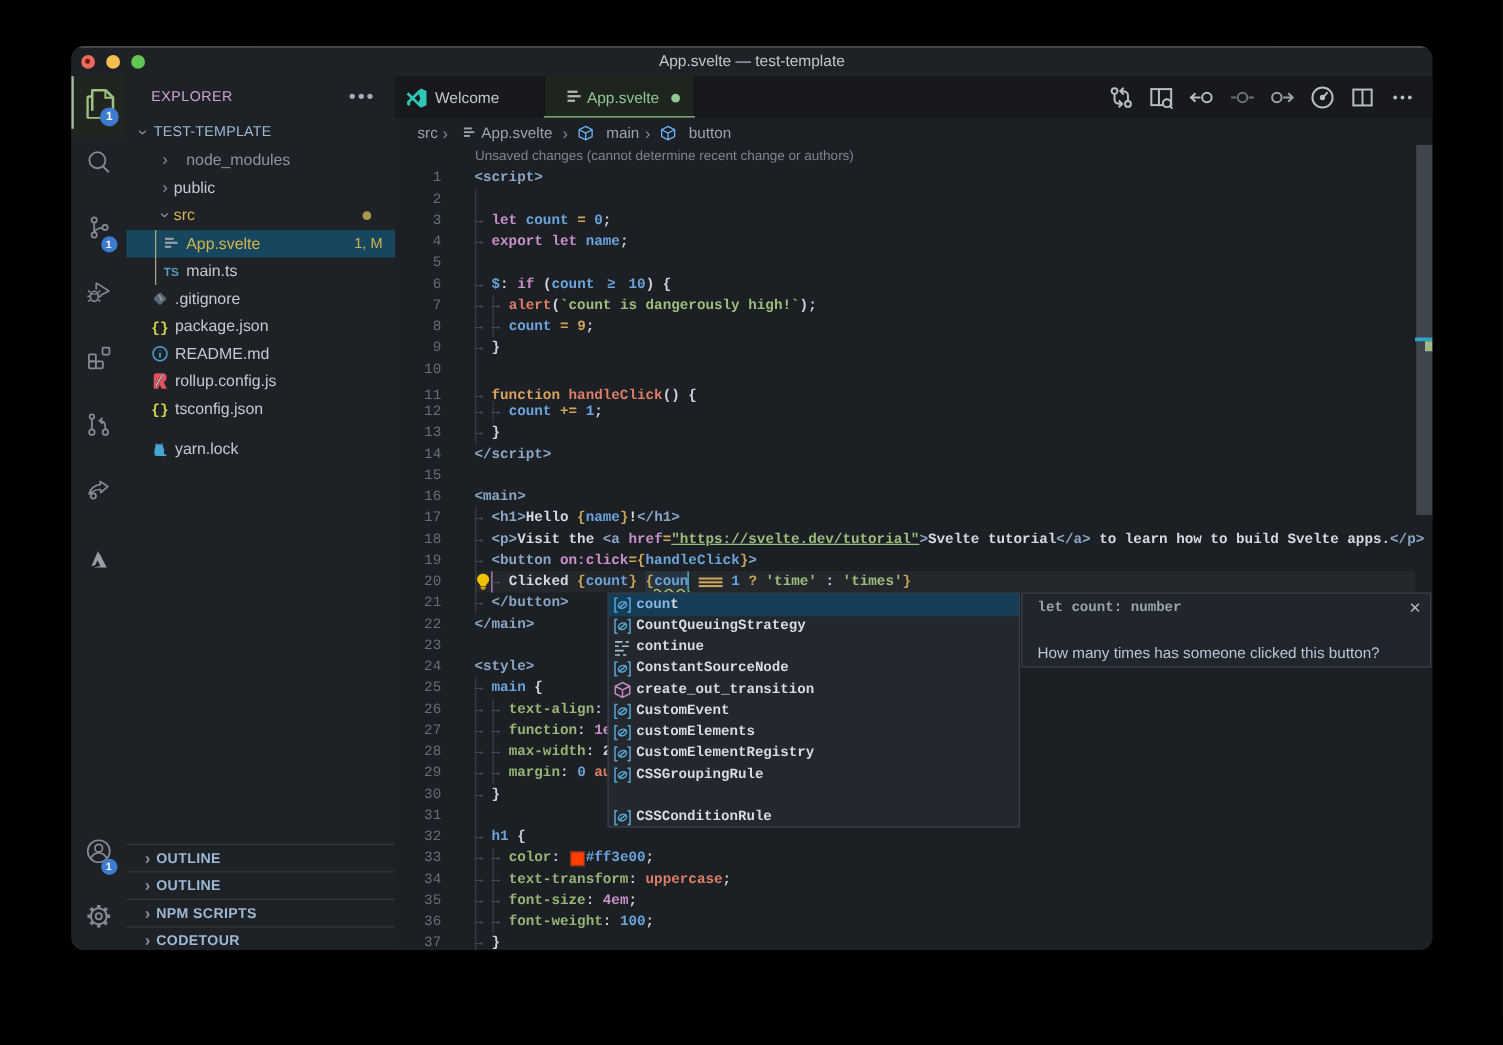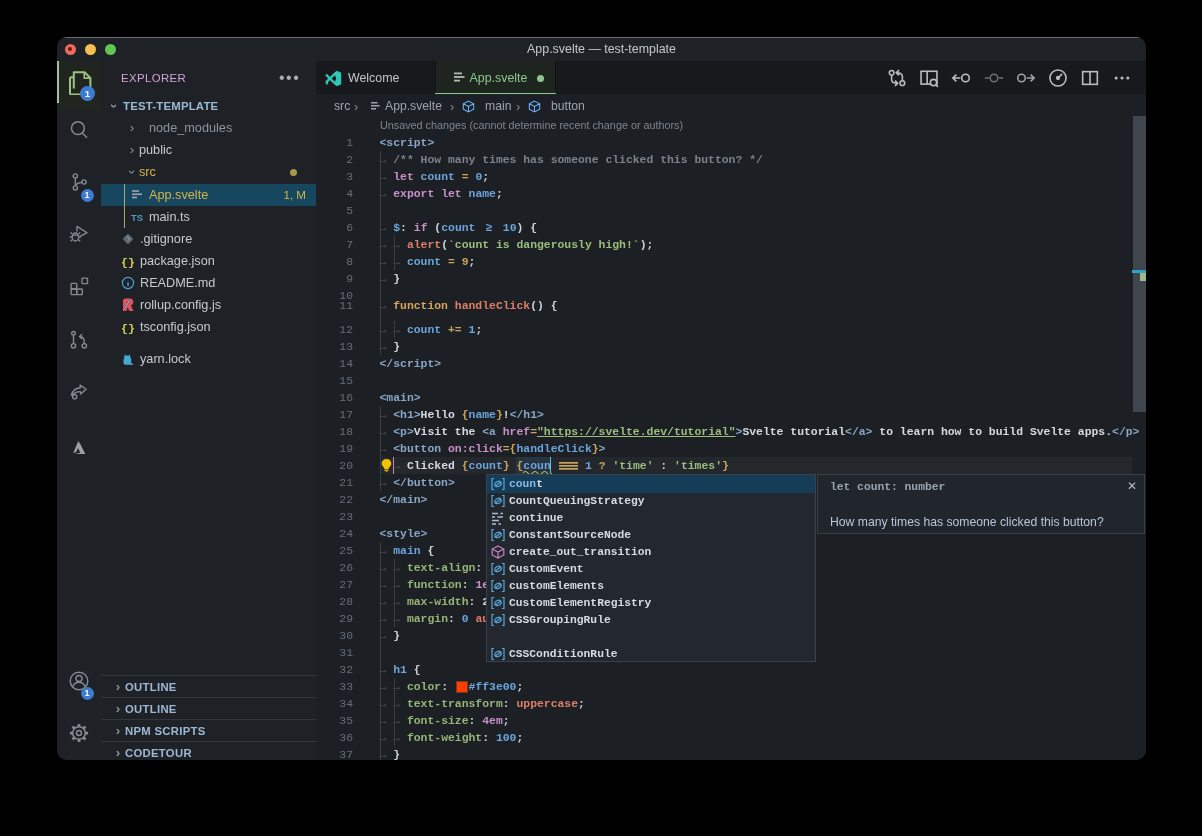--- a/index.html
+++ b/index.html
@@ -146,21 +146,21 @@
   <path d="M12 5.2 L12 2.1 M12 18.8 L12 21.9 M5.2 12 L2.1 12 M18.8 12 L21.9 12"></path>
   <path d="M7.2 7.2 L5 5 M16.8 7.2 L19 5 M7.2 16.8 L5 19 M16.8 16.8 L19 19"></path>
  </g>
 </svg>
 </div>
 <div id="sbar">
 <div id="exh">EXPLORER</div>
       <div id="exdots">•••</div>
 <div style="position:absolute;left:0;top:122.5px;width:215px;height:22px;background:#17465f"></div>
 <div style="position:absolute;left:23px;top:123px;width:1px;height:44px;background:#a7a97c"></div>
-<div class="trow" style="top:34px;font-weight:bold;color:#9db8d5;font-size:11.4px;letter-spacing:.2px">
+<div class="trow" style="top:34px;font-weight:normal;color:#9db8d5;font-size:11.4px;letter-spacing:.2px">
   <span class="chev" style="left:5px"><span class="down">›</span></span>
         <span class="tlabel" style="left:22px">TEST-TEMPLATE</span>
       </div>
 <div class="trow" style="top:56px;color:#8b949e">
         <span class="chev" style="left:23px">›</span>
         <span class="tlabel" style="left:48px">node_modules</span>
       </div>
 <div class="trow" style="top:78px">
         <span class="chev" style="left:23px">›</span>
         <span class="tlabel" style="left:38px">public</span>
@@ -332,30 +332,30 @@
 <div id="wordhl"></div>
 <div class="guide" style="left:63.8px;top:89.5px;height:204px"></div>
 <div class="guide" style="left:63.8px;top:344.5px;height:85px"></div>
 <div class="guide" style="left:63.8px;top:480.5px;height:218.5px"></div>
 <div class="guide" style="left:77.5px;top:174.5px;height:34px"></div>
 <div class="guide" style="left:77.5px;top:259.5px;height:17px"></div>
 <div class="guide" style="left:77.5px;top:497.5px;height:68px"></div>
 <div class="guide" style="left:77.5px;top:616.5px;height:68px"></div>
 <div id="lens">Unsaved changes (cannot determine recent change or authors)</div>
 <div class="crow" style="top:72.5px"><span class="ln">1</span><span class="cd"><span class="tg">&lt;script&gt;</span></span></div>
-<div class="crow" style="top:89.5px"><span class="ln">2</span><span class="cd"><span class="t">→ </span><span class="cm">/** How many times has someone clicked this button? */</span></span></div>
+<div class="crow" style="top:89.5px"><span class="ln">2</span></div>
 <div class="crow" style="top:106.5px"><span class="ln">3</span><span class="cd"><span class="t">→ </span><span class="pk">let</span> <span class="bl">count</span> <span class="gd">=</span> <span class="bl">0</span><span class="wh">;</span></span></div>
 <div class="crow" style="top:123.5px"><span class="ln">4</span><span class="cd"><span class="t">→ </span><span class="pk">export</span> <span class="pk">let</span> <span class="bl">name</span><span class="wh">;</span></span></div>
 <div class="crow" style="top:140.5px"><span class="ln">5</span></div>
 <div class="crow" style="top:157.5px"><span class="ln">6</span><span class="cd"><span class="t">→ </span><span class="bl">$</span><span class="wh">:</span> <span class="pk">if</span> <span class="wh">(</span><span class="bl">count <span class="lig2">≥</span> 10</span><span class="wh">) {</span></span></div>
 <div class="crow" style="top:174.5px"><span class="ln">7</span><span class="cd"><span class="t">→ </span><span class="t">→ </span><span class="sa">alert</span><span class="wh">(</span><span class="gr">`count is dangerously high!`</span><span class="wh">);</span></span></div>
 <div class="crow" style="top:191.5px"><span class="ln">8</span><span class="cd"><span class="t">→ </span><span class="t">→ </span><span class="bl">count</span> <span class="gd">=</span> <span class="gd">9</span><span class="wh">;</span></span></div>
 <div class="crow" style="top:208.5px"><span class="ln">9</span><span class="cd"><span class="t">→ </span><span class="wh">}</span></span></div>
 <div class="crow" style="top:225.5px"><span class="ln">10</span></div>
-<div class="crow" style="top:236px"><span class="ln">11</span><span class="cd"><span class="t">→ </span><span class="fk">function</span> <span class="sa">handleClick</span><span class="wh">() {</span></span></div>
+<div class="crow" style="top:247px"><span class="ln">11</span><span class="cd"><span class="t">→ </span><span class="fk">function</span> <span class="sa">handleClick</span><span class="wh">() {</span></span></div>
 <div class="crow" style="top:259.5px"><span class="ln">12</span><span class="cd"><span class="t">→ </span><span class="t">→ </span><span class="bl">count</span> <span class="gd">+=</span> <span class="bl">1</span><span class="wh">;</span></span></div>
 <div class="crow" style="top:276.5px"><span class="ln">13</span><span class="cd"><span class="t">→ </span><span class="wh">}</span></span></div>
 <div class="crow" style="top:293.5px"><span class="ln">14</span><span class="cd"><span class="tg">&lt;/script&gt;</span></span></div>
 <div class="crow" style="top:310.5px"><span class="ln">15</span></div>
 <div class="crow" style="top:327.5px"><span class="ln">16</span><span class="cd"><span class="tg">&lt;main&gt;</span></span></div>
 <div class="crow" style="top:344.5px"><span class="ln">17</span><span class="cd"><span class="t">→ </span><span class="tg">&lt;h1&gt;</span><span class="wb">Hello </span><span class="gd">{</span><span class="bl">name</span><span class="gd">}</span><span class="wb">!</span><span class="tg">&lt;/h1&gt;</span></span></div>
 <div class="crow" style="top:361.5px"><span class="ln">18</span><span class="cd"><span class="t">→ </span><span class="tg">&lt;p&gt;</span><span class="wb">Visit the </span><span class="tg">&lt;a</span> <span class="pk">href</span><span class="gd">=</span><span class="gr" style="text-decoration:underline">"https://svelte.dev/tutorial"</span><span class="tg">&gt;</span><span class="wb">Svelte tutorial</span><span class="tg">&lt;/a&gt;</span><span class="wb"> to learn how to build Svelte apps.</span><span class="tg">&lt;/p&gt;</span></span></div>
 <div class="crow" style="top:378.5px"><span class="ln">19</span><span class="cd"><span class="t">→ </span><span class="tg">&lt;button</span> <span class="pk">on:click</span><span class="gd">={</span><span class="bl">handleClick</span><span class="gd">}</span><span class="tg">&gt;</span></span></div>
 <div class="crow" style="top:395.5px"><span class="ln">20</span><span class="cd">  <span class="t">→ </span><span class="wb">Clicked </span><span class="gd">{</span><span class="bl">count</span><span class="gd">}</span> <span class="gd">{</span><span class="bl">coun</span> <span class="eq3"></span> <span class="bl">1</span> <span class="gd">?</span> <span class="gr">'time'</span> <span class="wh">:</span> <span class="gr">'times'</span><span class="gd">}</span></span></div>
 <div class="crow" style="top:412.5px"><span class="ln">21</span><span class="cd"><span class="t">→ </span><span class="tg">&lt;/button&gt;</span></span></div>

